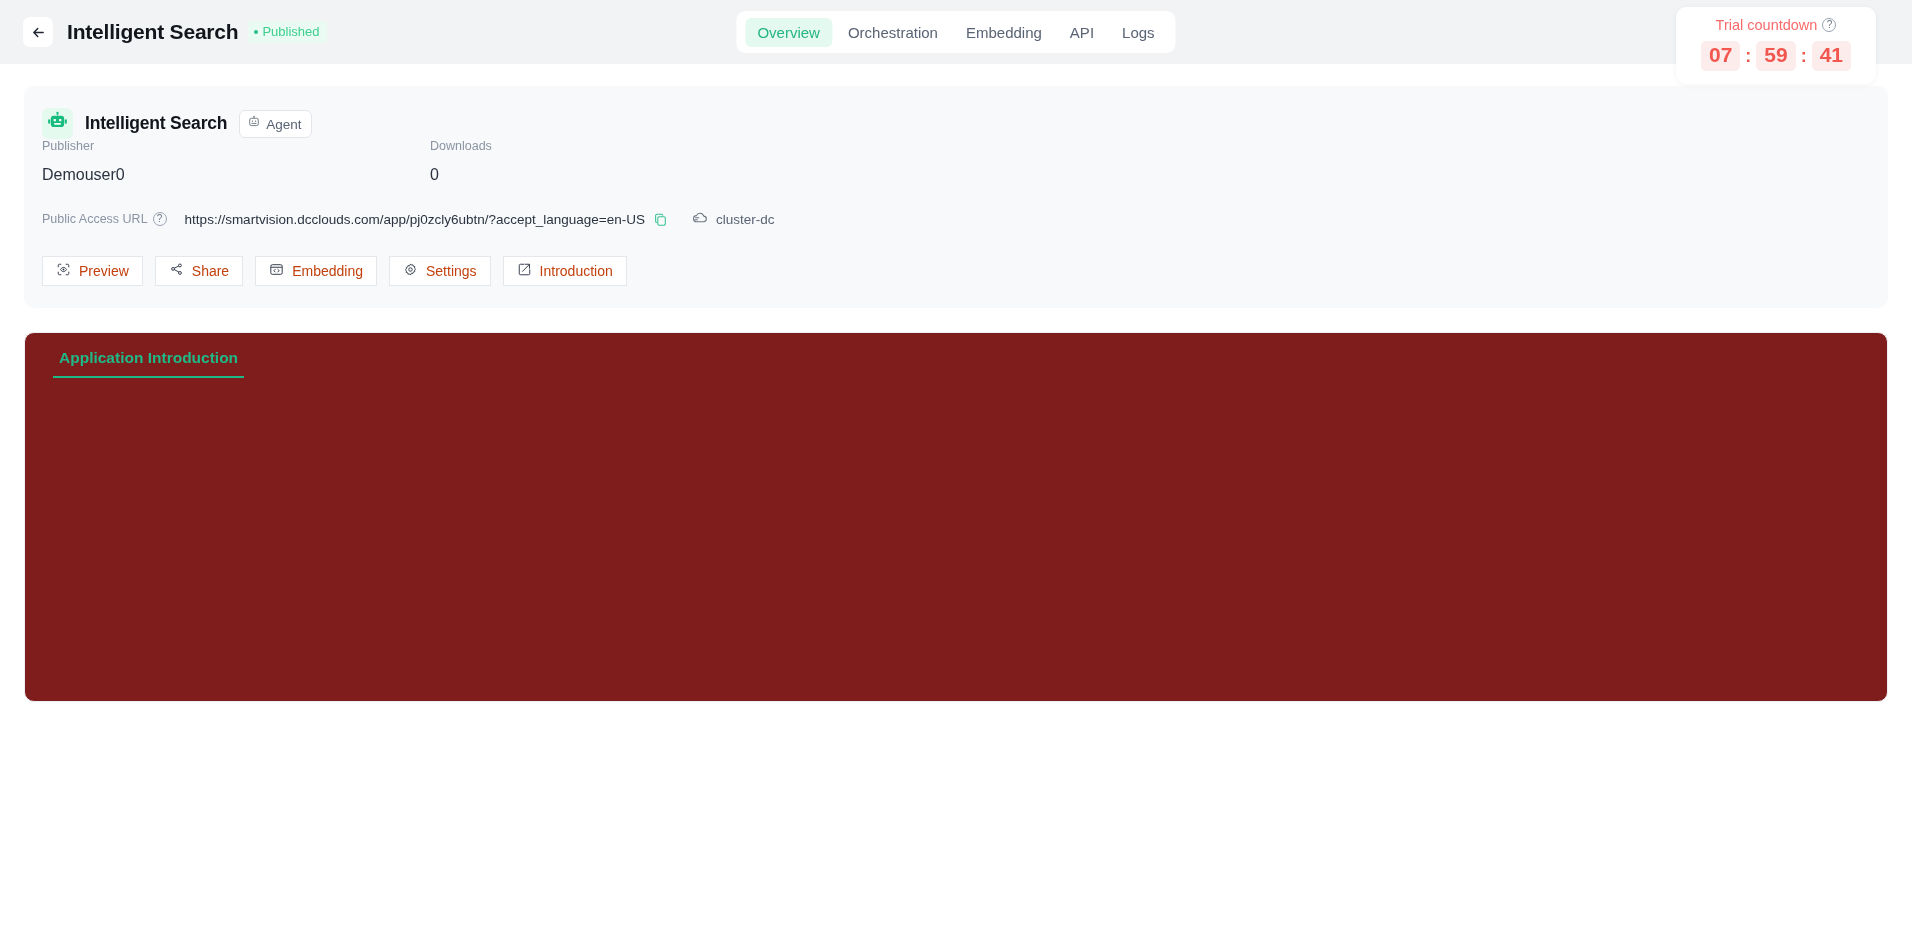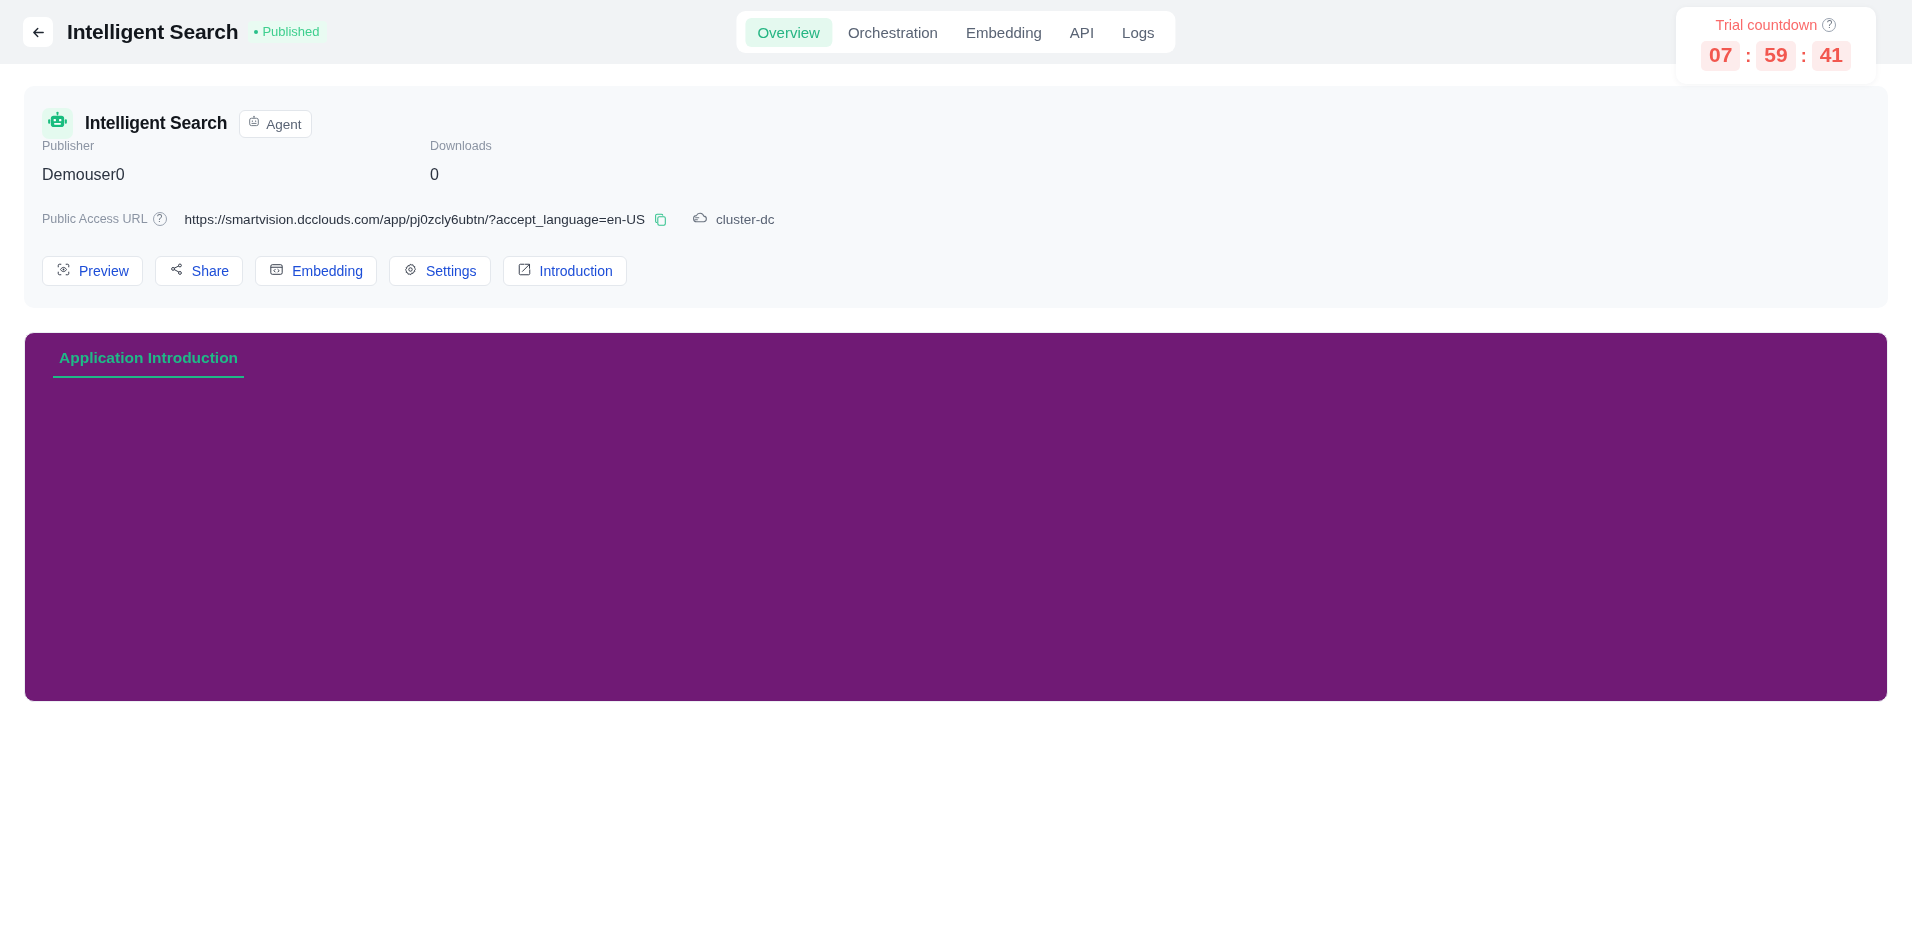--- a/index.html
+++ b/index.html
@@ -216,36 +216,36 @@
   }
 
   .btn-row {
     display: flex;
     gap: 12px;
     margin-top: 27px;
   }
   .obtn {
     border: 1px solid #e4e8ed;
     background: #ffffff;
-    border-radius: 6px;
+    border-radius: 0;
     height: 30px;
     padding: 0 13px;
     display: flex;
     align-items: center;
     gap: 8px;
     font-size: 14px;
-    color: #1d4ed8;
+    color: #c2410c;
     cursor: pointer;
     white-space: nowrap;
   }
 
   
   .content-card {
     margin: 24px 24px 0 24px;
-    background: #701a75;
+    background: #7f1d1d;
     border: 1px solid #eceff3;
     border-radius: 10px;
     height: 370px;
     padding: 16px 18px 0 18px;
     position: relative;
   }
   .sec-tab {
     display: inline-block;
     font-size: 15.5px;
     font-weight: bold;

